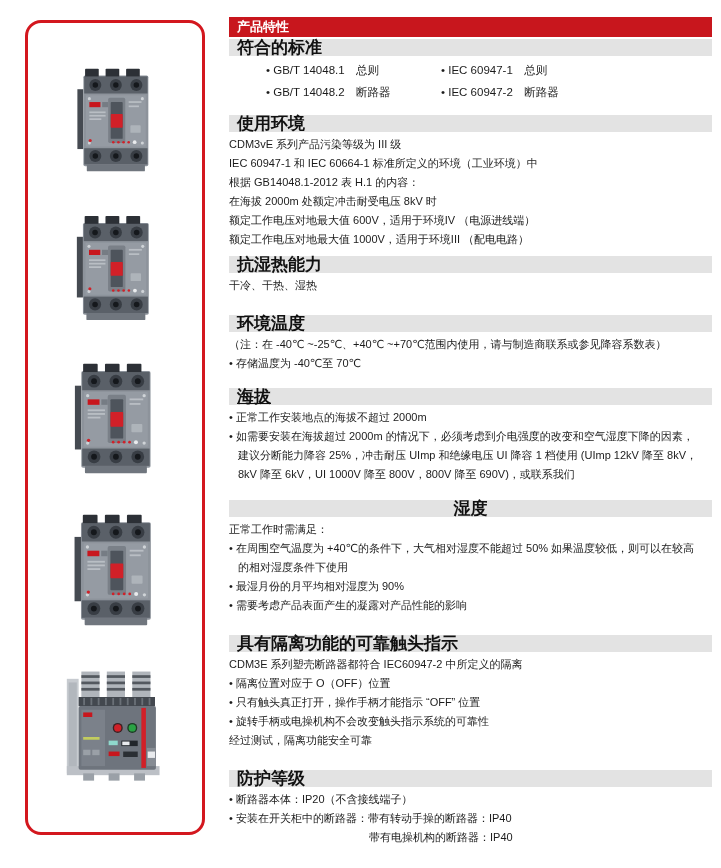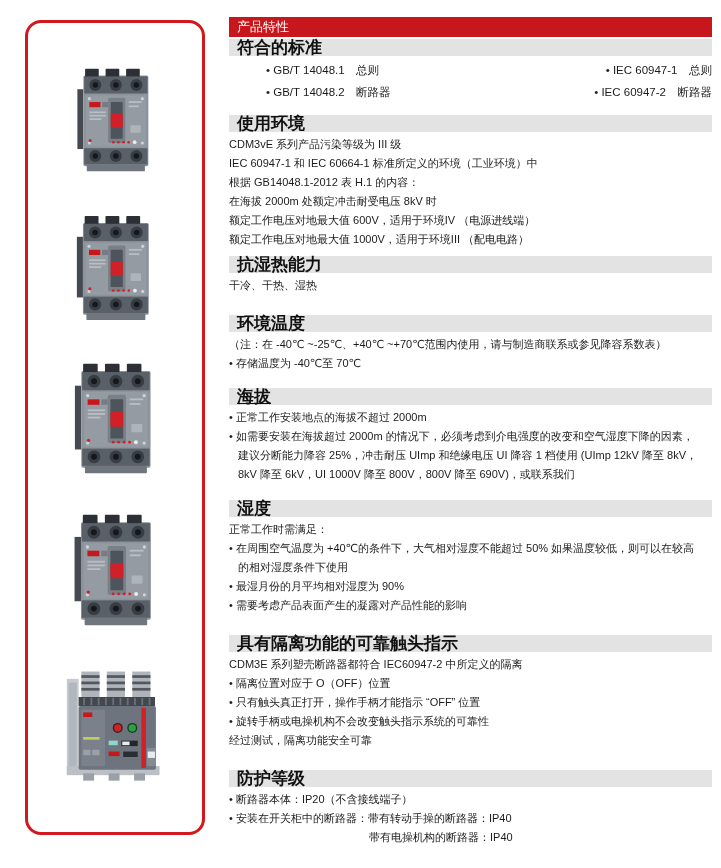--- a/index.html
+++ b/index.html
@@ -13,37 +13,37 @@
   .product-panel {
     position:absolute; left:25px; top:20px; width:180px; height:815px;
     border:3px solid #d3171e; border-radius:16px; background:#ffffff;
     display:flex; flex-direction:column; align-items:center;
     justify-content:space-evenly; padding:6px 0;
   }
   .prod { display:block; }
   
   .right-col { position:absolute; left:229px; top:17px; width:483px; }
   .page-title-bar {
-    background:#c8161d; color:#ffffff; font-weight:normal;
+    background:#c8161d; color:#ffffff; font-weight:bold;
     font-size:13px; line-height:16px; padding:2px 8px; height:20px;
   }
   .section-bar {
     background:#e3e3e3; color:#111111; font-weight:bold;
     font-size:17px; line-height:13px; padding:2px 8px; height:17px;
   }
   .mt2 { margin-top:2px; }  .mt7 { margin-top:7px; }
   .mt12{ margin-top:12px; } .mt15{ margin-top:15px;text-decoration:underline; }
-  .mt16{ margin-top:16px; } .mt20{ margin-top:20px; }
+  .mt16{ margin-top:16px;text-align:center; } .mt20{ margin-top:20px; }
   .sec-body { padding-top:3px; }
   .line { font-size:11px; line-height:19px; white-space:pre; color:#1b1b1b; }
   .cont { padding-left:9px; }
   .cont2 { padding-left:140px; }
   .std-row { display:flex; font-size:11.5px; line-height:22px;margin-left:37px; }
   .std-row .cell-l { width:175px; }
-  .std-row .cell-r { flex:1;text-align:right; }
+  .std-row .cell-r { flex:1; }
 </style>
 </head>
 <body>
 
 <svg width="0" height="0" style="position:absolute" aria-hidden="true">
   <defs>
     <g id="mccb">
       <rect x="1" y="26" width="7" height="70" fill="#454a51"></rect>
       <rect x="8" y="10" width="76" height="106" rx="2" fill="#8d939b"></rect>
       <rect x="10" y="2" width="16" height="10" rx="1" fill="#2c3036"></rect>

